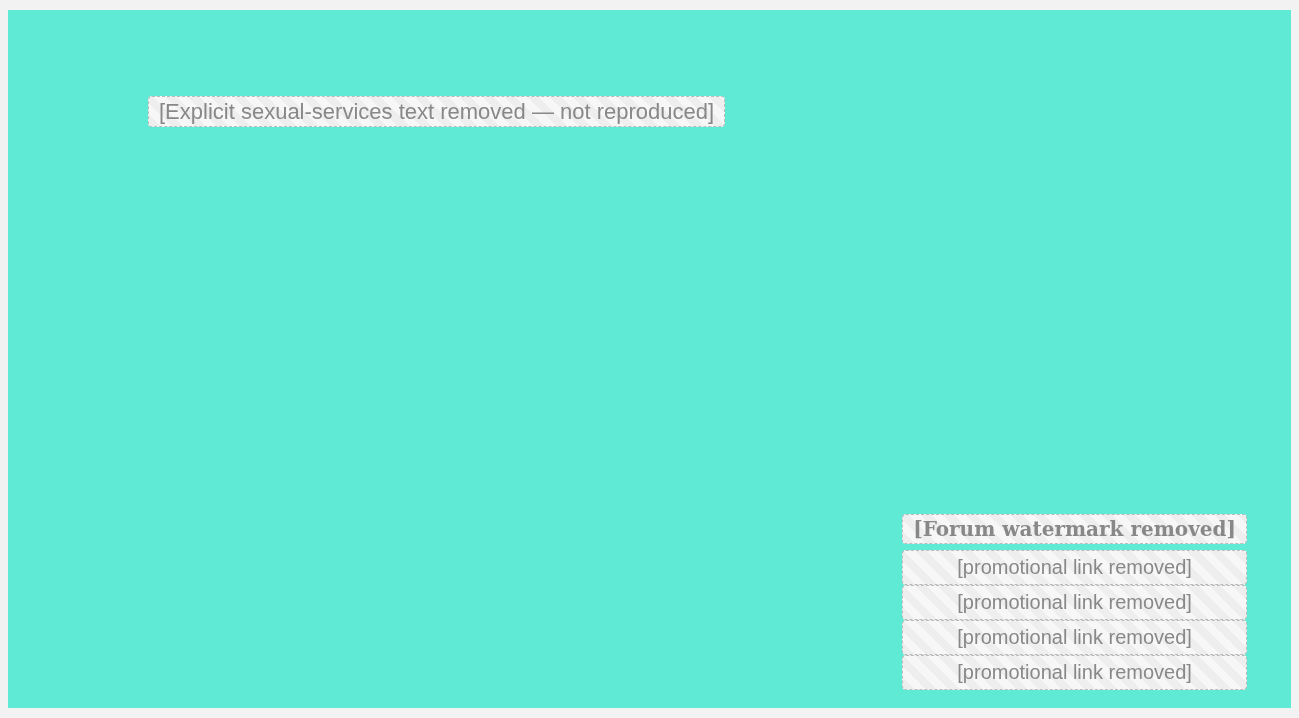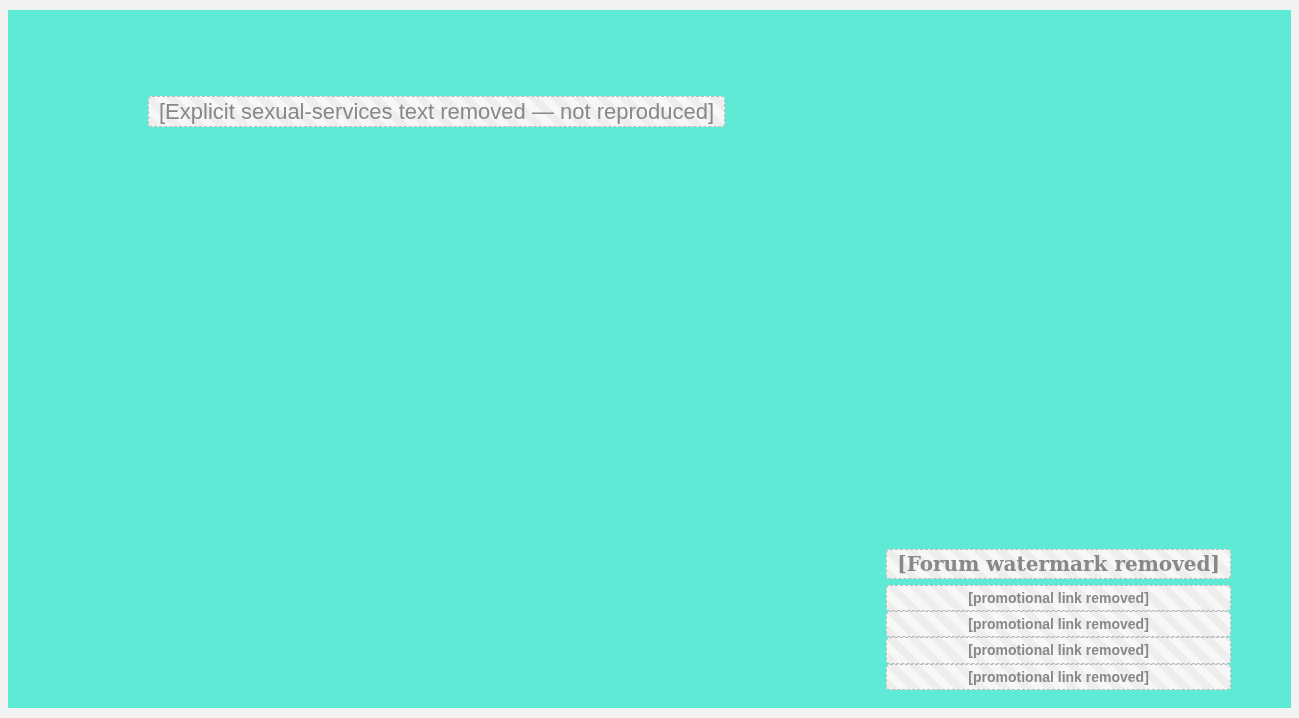--- a/index.html
+++ b/index.html
@@ -19,29 +19,29 @@
     color:#1f3d8c;
     text-align:justify;
   }
   .redacted{
     color:#888;
     background:repeating-linear-gradient(45deg,#eee,#eee 8px,#f7f7f7 8px,#f7f7f7 16px);
     border:1px dashed #bbb;border-radius:4px;
     padding:2px 10px;font-size:22px;
   }
   .watermark{
-    position:absolute;right:60px;bottom:18px;
+    position:absolute;right:44px;bottom:18px;
     text-align:center;color:#e03030;
   }
   .watermark .wm-title{
     font-weight:bold;font-size:20px;margin-bottom:6px;
     font-family:"DejaVu Serif","Liberation Serif",serif;
   }
   .watermark .wm-line{
-    font-size:14px;font-weight:bold;line-height:1.45;
+    font-size:20px;font-weight:normal;line-height:1.45;
   }
 </style>
 </head>
 <body>
 
 <div class="page">
 
   <div class="body-text">
     <span class="redacted">[Explicit sexual-services text removed — not reproduced]</span>
   </div>

